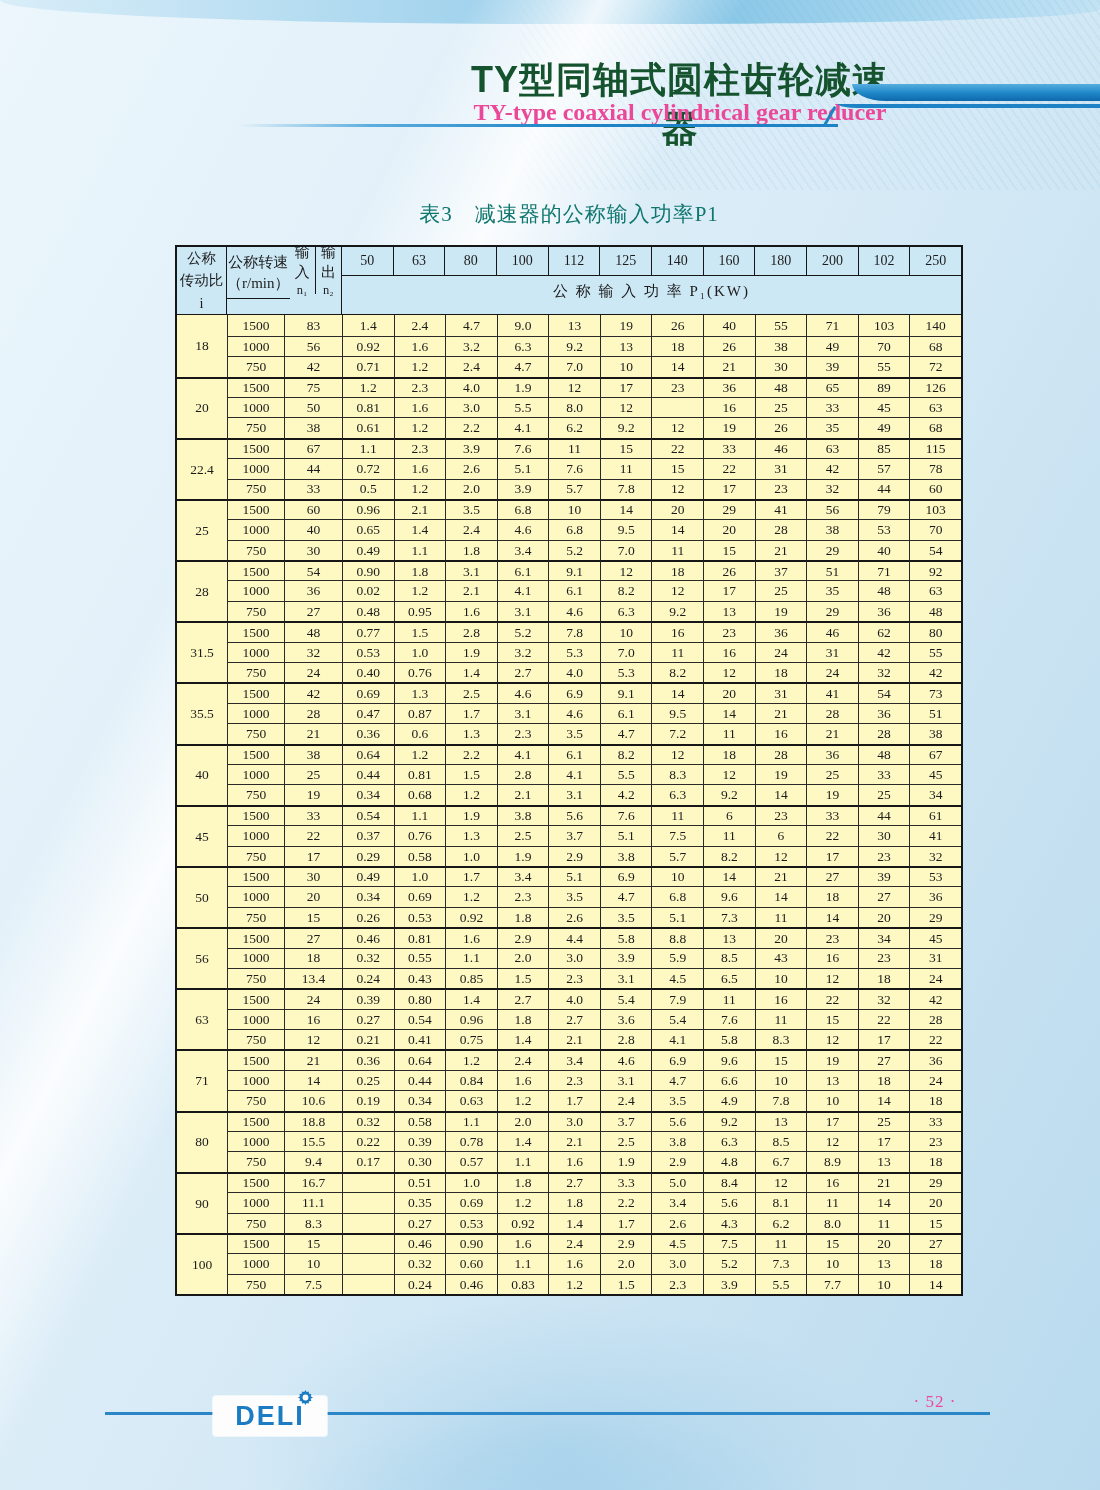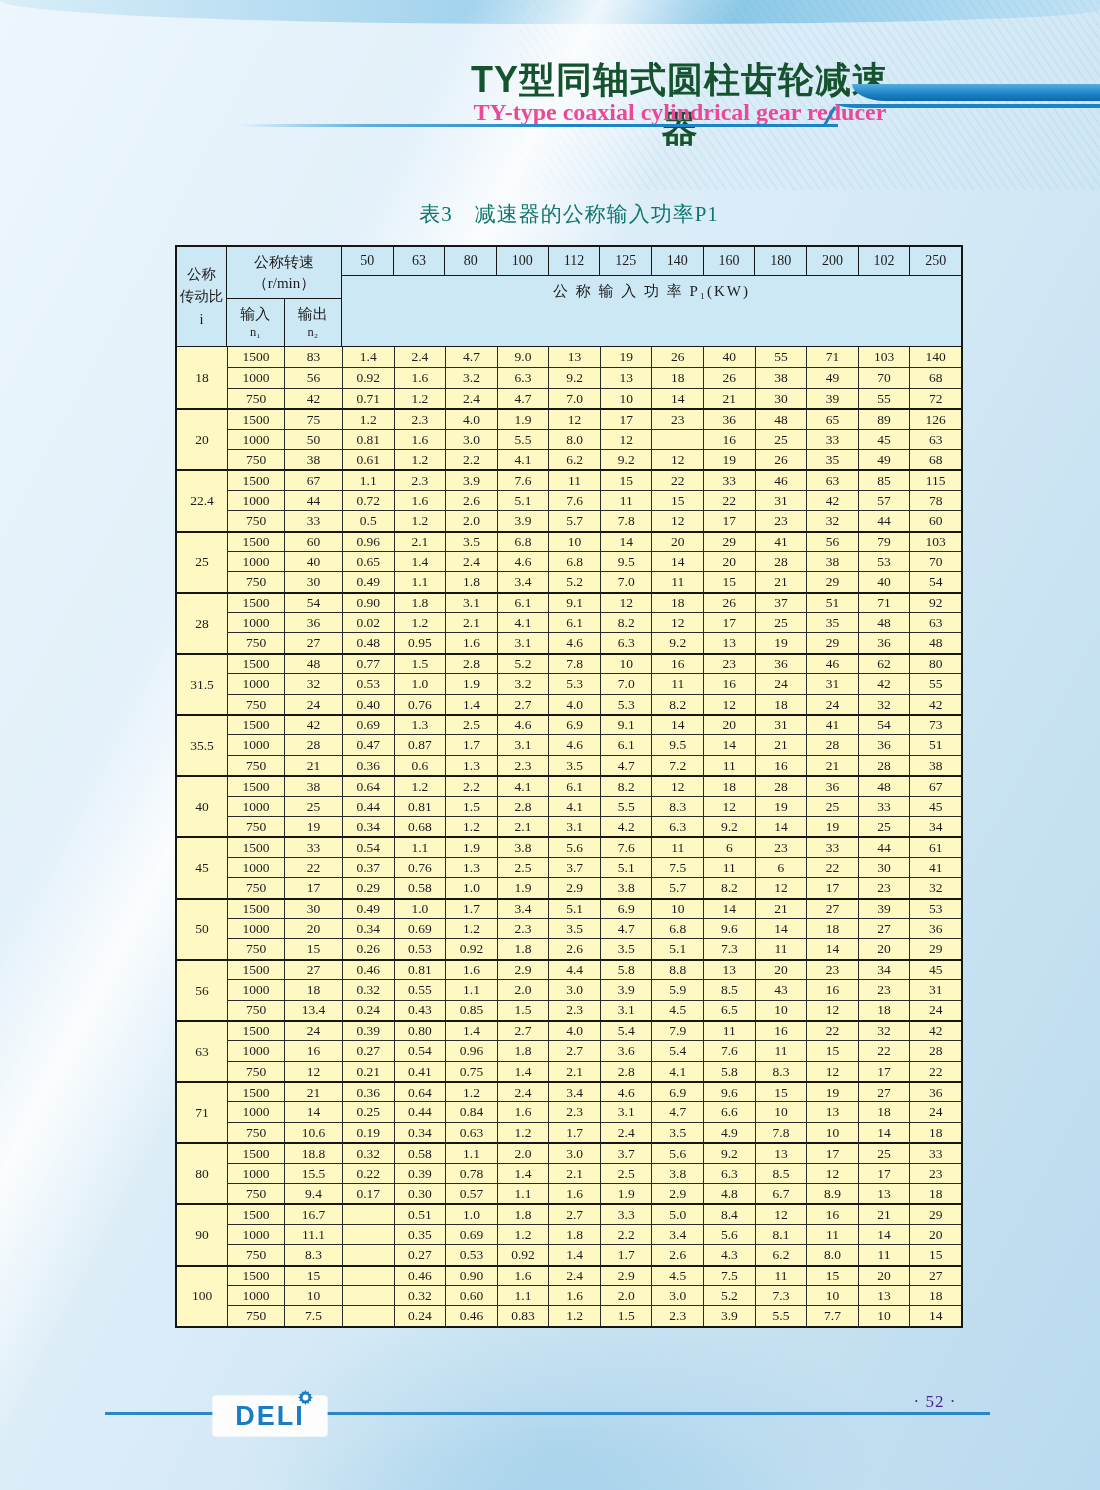--- a/index.html
+++ b/index.html
@@ -44,21 +44,21 @@
   .caption { position:absolute; left:175px; top:200px; width:788px; text-align:center;
     font-size:21px; letter-spacing:1px; color:#0f766e; }
 
   
   .gear-table { position:absolute; left:175px; top:245px; width:788px;
     border:2px solid #161616; background:#fef9c3; }
   .thead { display:flex; background:#cde8f5; border-bottom:1px solid #161616;
     text-align:center; font-size:15px; }
   .th-ratio { width:50px; border-right:1px solid #161616; display:flex; flex-direction:column;
     justify-content:center; line-height:1.55; white-space:pre-line; font-size:14.5px; }
-  .th-speed { width:115px; border-right:1px solid #161616; display:flex; flex-direction:column; }
+  .th-speed { width:115px; border-right:1px solid #161616; display:flex; flex-direction:row; }
   .speed-top { height:52px; border-bottom:1px solid #161616; display:flex; flex-direction:column;
     justify-content:center; line-height:1.4; }
   .speed-bottom { height:47px; display:flex; }
   .th-io { flex:1; display:flex; flex-direction:column; justify-content:center; line-height:1.35; }
   .th-io.first { border-right:1px solid #161616; }
   .th-io .sub { font-size:12.5px; }
   .th-specs { flex:1; display:flex; flex-direction:column; }
   .spec-top { height:40px; border-bottom:1px solid #161616; display:flex; align-items:center;
     justify-content:center; }
   .spec-mid { height:29px; display:flex; border-bottom:1px solid #161616; }
@@ -79,21 +79,21 @@
   
   .footer-line { position:absolute; left:105px; top:1412px; width:885px; height:2.5px;
     background:#2b86c7; }
   .logo { position:absolute; left:213px; top:1396px; width:114px; height:40px; background:#fdfdfd;
     border-radius:3px; display:flex; align-items:center; justify-content:center;
     box-shadow:0 0 0 1px rgba(255,255,255,.6); }
   .logo .logo-text { font-family:"Liberation Sans","DejaVu Sans",sans-serif; font-weight:bold;
     font-size:27px; color:#1b7cc3; letter-spacing:2px; line-height:1; }
   .logo svg { position:absolute; top:-6px; right:14px; }
   .pagenum { position:absolute; left:880px; top:1392px; width:110px; text-align:center;
-    font-size:17px; color:#4c1d95; letter-spacing:1px; }
+    font-size:17px; color:#ec4899; letter-spacing:1px; }
 </style>
 </head>
 <body>
 
 <div class="top-wave"></div>
 <div class="hatch"></div>
 <div class="sweep"></div>
 <div class="arcs"></div>
 
 <header>

